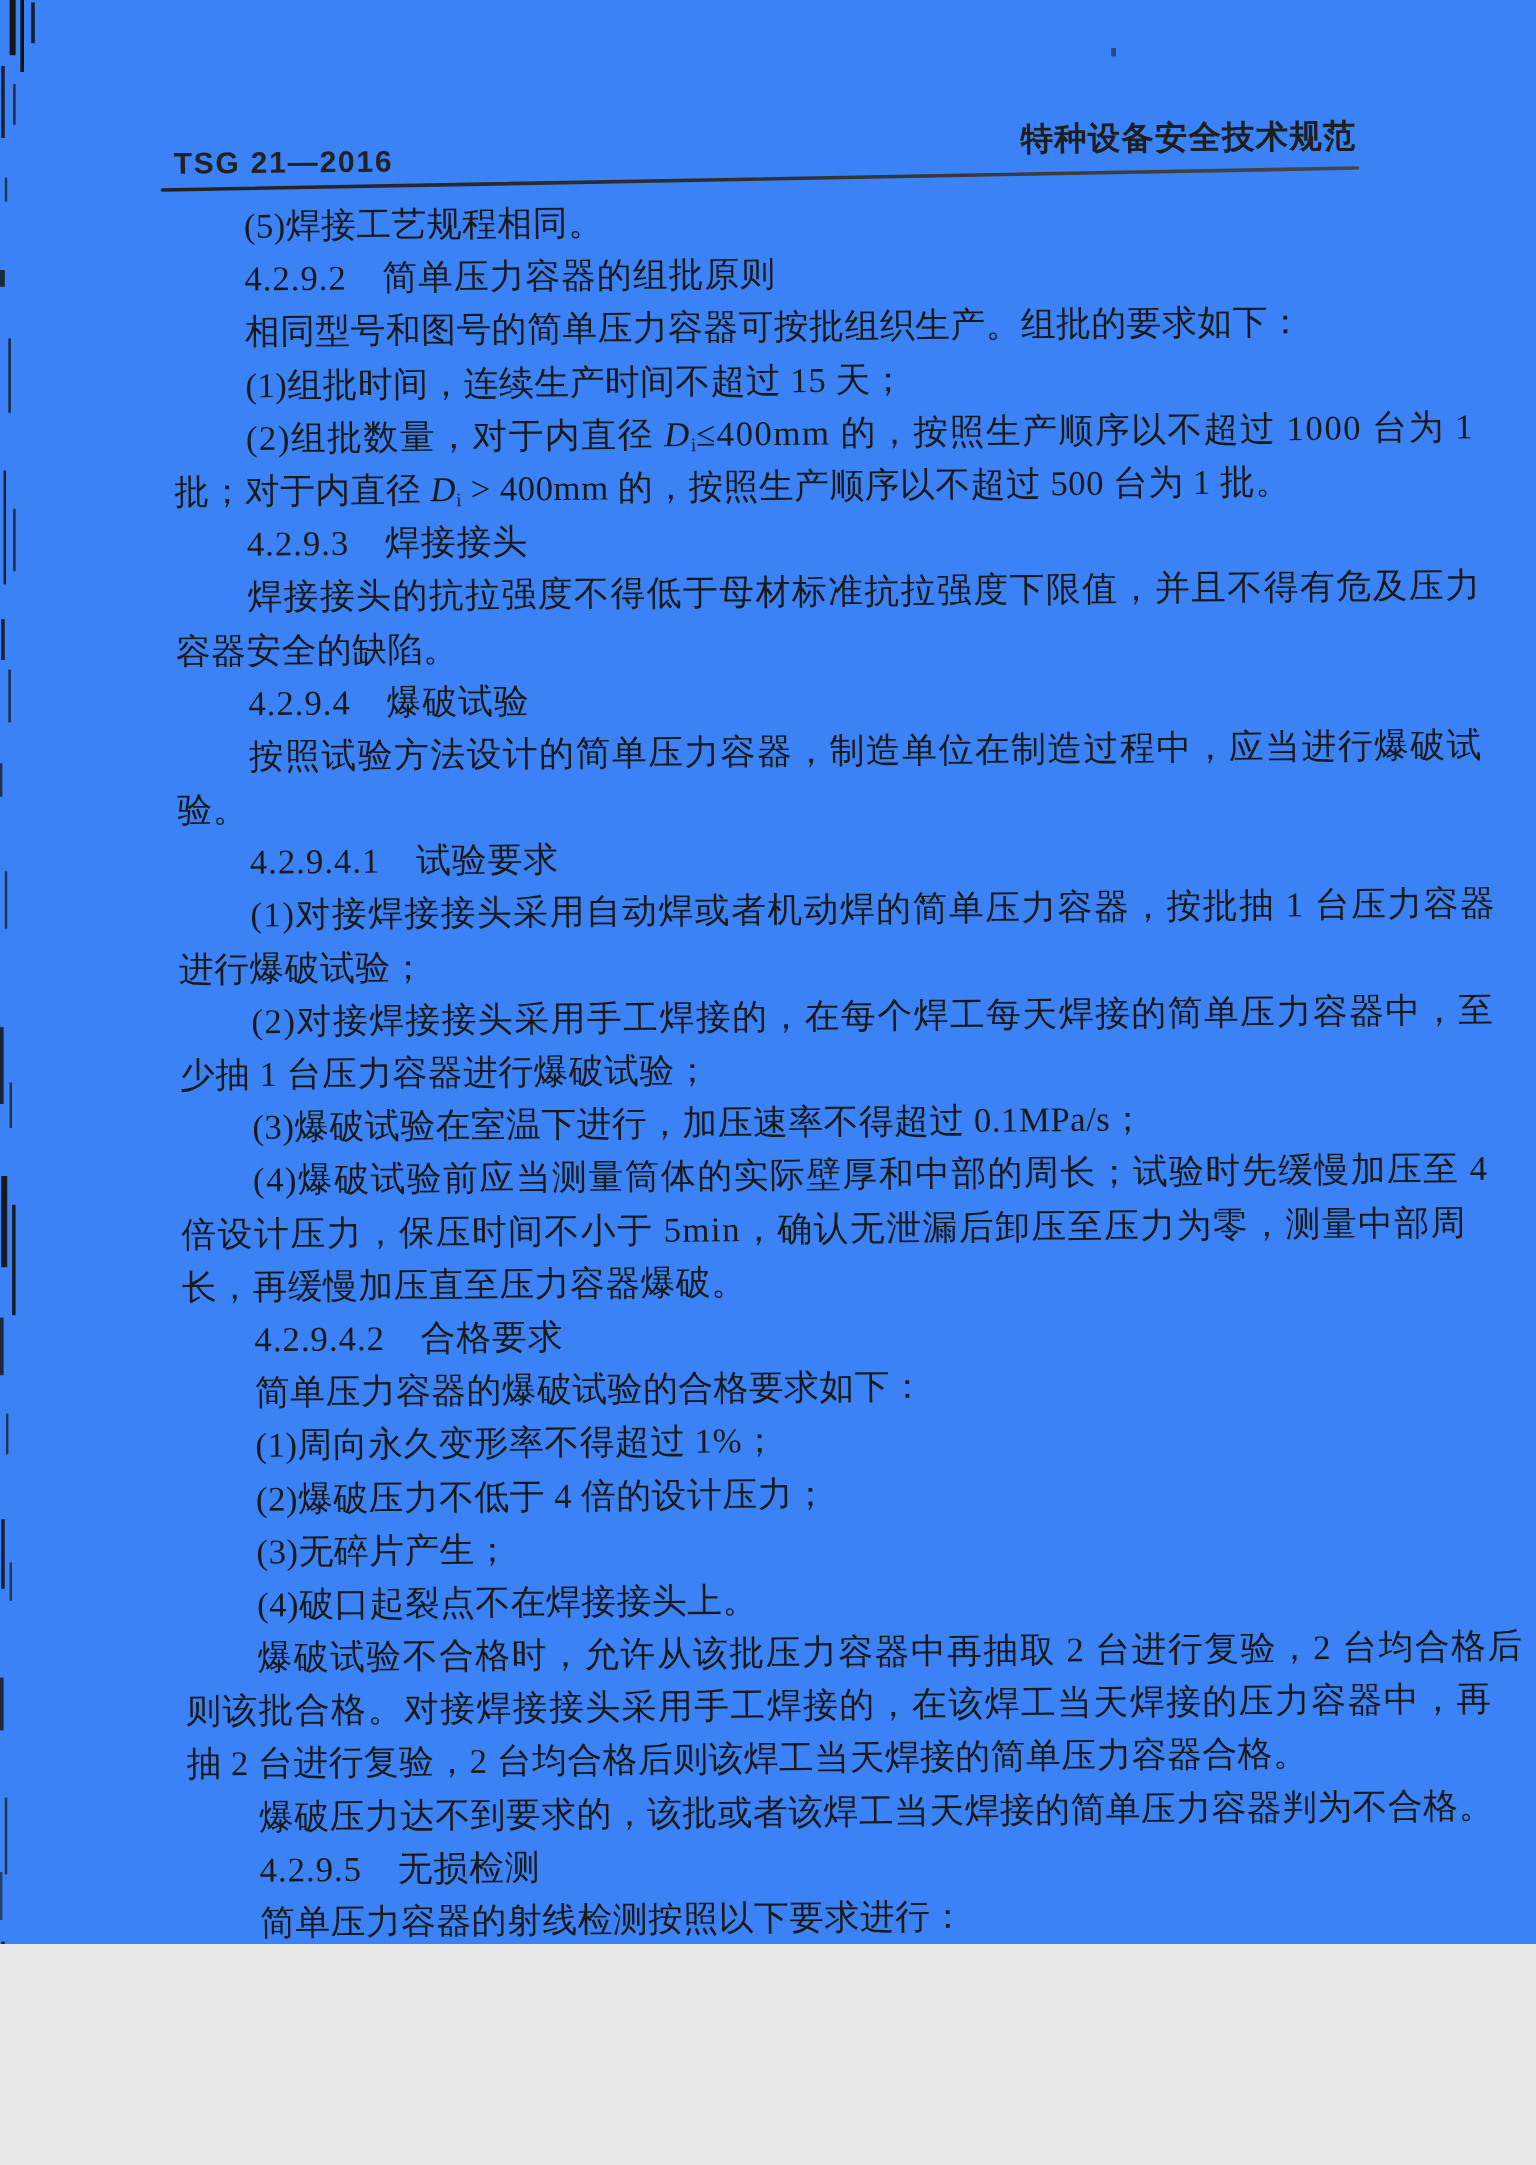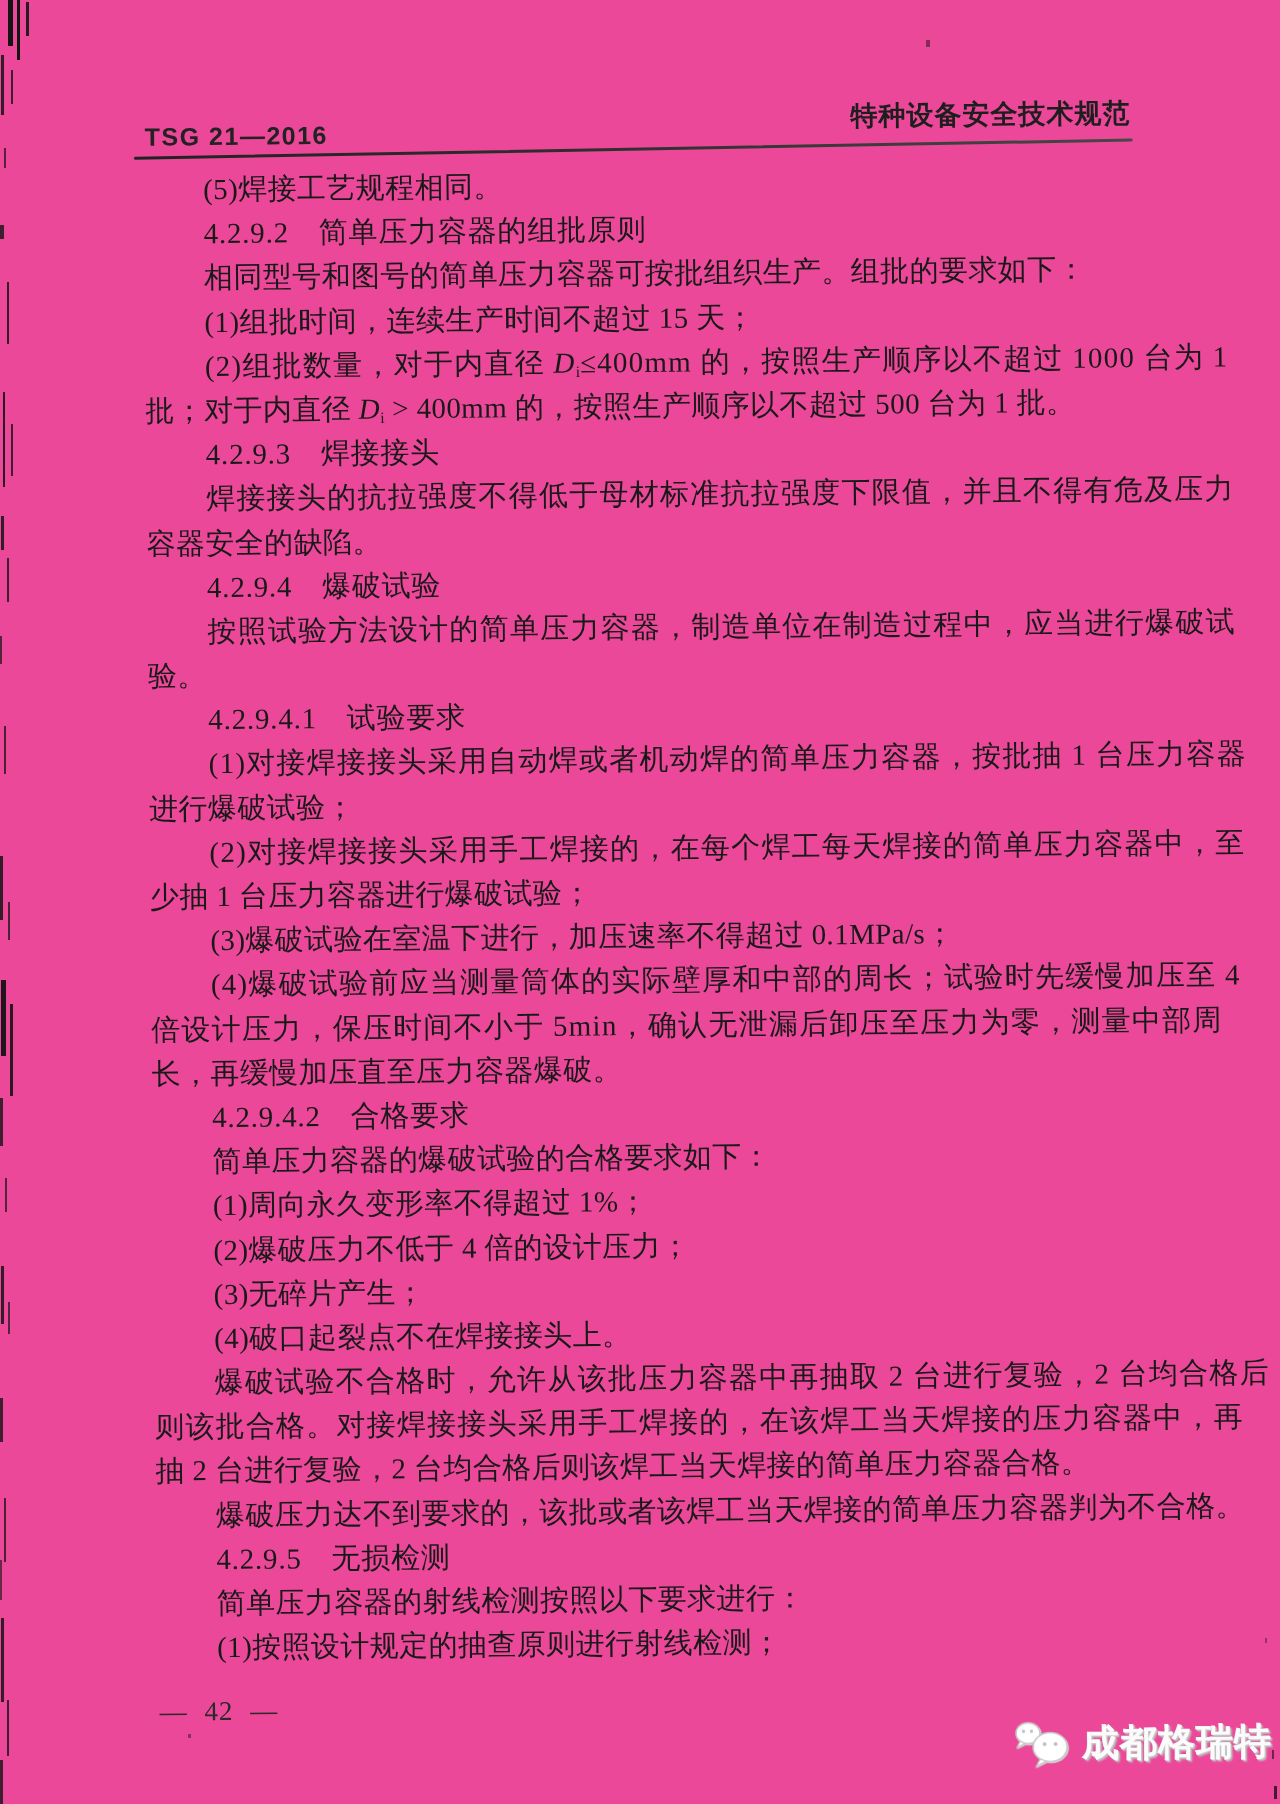--- a/index.html
+++ b/index.html
@@ -1,19 +1,19 @@
 <!DOCTYPE html>
 <html lang="zh"><head>
 <meta charset="utf-8">
 <style>
   html,body{margin:0;padding:0;background:#e8e8e8;}
   #page{
     position:relative;
-    width:1280px;height:1804px;
-    background:#ec4899;
+    width:1280px;height:1620px;
+    background:#3b82f6;
     overflow:hidden;
     font-family:"Liberation Serif","DejaVu Serif",serif;
     color:#1b1b1b;
   }
   #sheet{
     position:absolute;left:0;top:0;width:1280px;height:1804px;
     transform:rotate(-0.55deg);
     transform-origin:640px 900px;
   }
   

